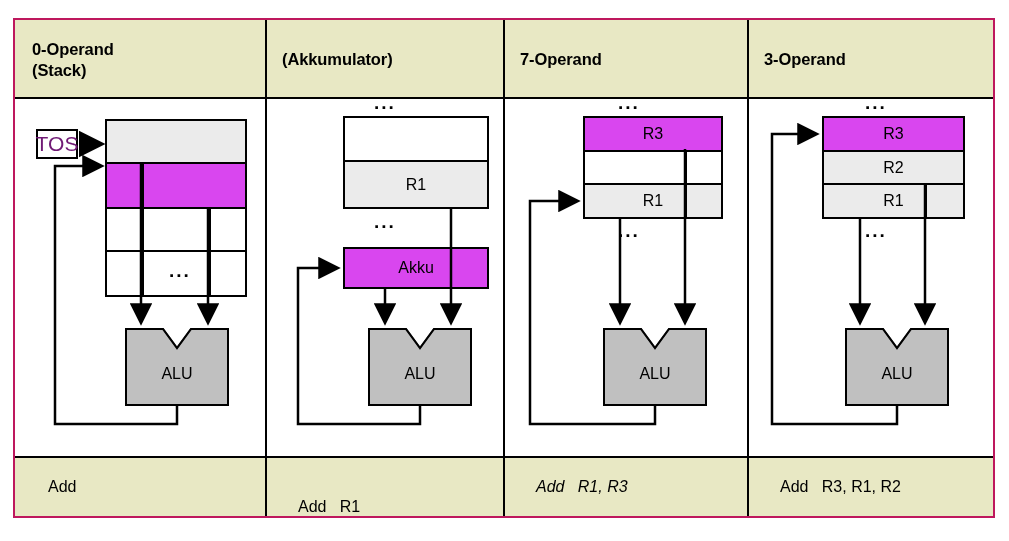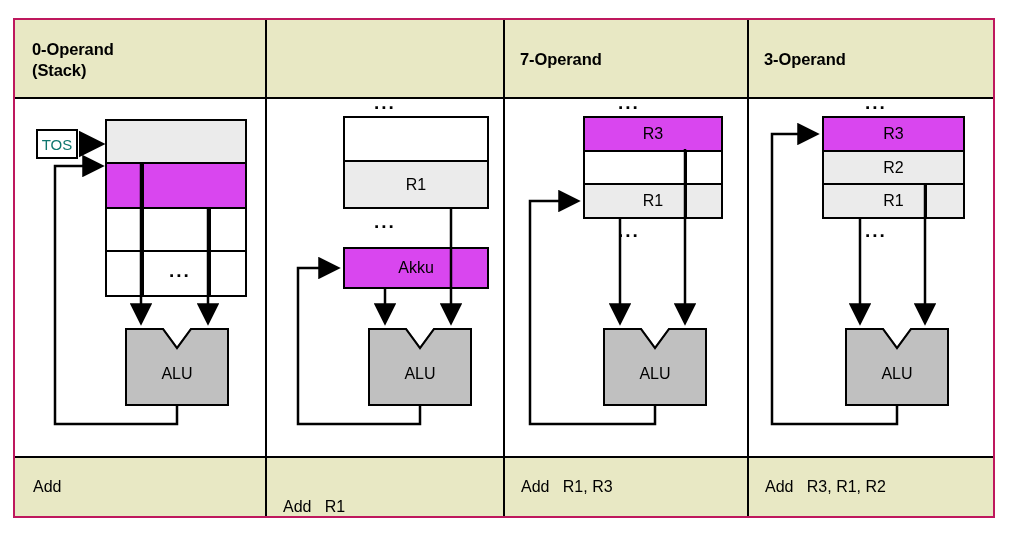--- a/index.html
+++ b/index.html
@@ -44,21 +44,21 @@
     display:flex;flex-direction:column;justify-content:center;
     box-sizing:border-box;padding-left:17px;
   }
   .hdr-cell span{
     font-size:16.5px;font-weight:bold;color:#000;line-height:1.22;
     letter-spacing:-0.1px;
   }
   .foot-cell{
     position:absolute;top:0;height:58px;
     display:flex;align-items:center;
-    box-sizing:border-box;padding-left:18px;
+    box-sizing:border-box;padding-left:33px;
   }
   .foot-cell span{font-size:16px;color:#000;white-space:pre;}
 
   
   .panel{position:absolute;top:79px;height:359px;overflow:hidden;}
   .box{
     position:absolute;box-sizing:border-box;
     border:2px solid #000;
     display:flex;align-items:center;justify-content:center;
     font-size:16px;color:#000;
@@ -72,37 +72,38 @@
     font-size:16px;color:#000;
   }
   .divline{position:absolute;border-left:2px solid #000;width:0;}
   .dots{
     position:absolute;font-size:19px;font-weight:bold;color:#000;
     letter-spacing:2px;line-height:1;
   }
   .tos{
     position:absolute;border:2px solid #000;background:#fff;
     box-sizing:border-box;display:flex;align-items:center;justify-content:center;
-    font-size:15px;color:#0f766e;
+    font-size:21px;color:#701a75;
   }
   svg.ov{position:absolute;left:0;top:0;overflow:visible;}
 </style>
 </head>
 <body>
 
 <div id="root">
 
   <div class="table">
 
     <div class="hdr-row">
       <div class="hdr-cell" style="left:0;width:250px;">
         <span>0-Operand</span>
         <span>(Stack)</span>
       </div>
       <div class="hdr-cell" style="left:250px;width:238px;">
+        <span>(Akkumulator)</span>
       </div>
       <div class="hdr-cell" style="left:488px;width:244px;">
         <span>7-Operand</span>
       </div>
       <div class="hdr-cell" style="left:732px;width:246px;">
         <span>3-Operand</span>
       </div>
       <div class="vsep" style="left:250px;"></div>
       <div class="vsep" style="left:488px;"></div>
       <div class="vsep" style="left:732px;"></div>
@@ -114,21 +115,21 @@
       <div class="vsep" style="left:732px;"></div>
     </div>
 
     <div class="foot-row">
       <div class="foot-cell" style="left:0;width:250px;">
         <span>Add</span>
       </div>
       <div class="foot-cell" style="left:250px;width:238px;align-items:flex-end;">
         <span>Add   R1</span>
       </div>
-      <div class="foot-cell" style="left:488px;width:244px;">
+      <div class="foot-cell" style="left:488px;width:244px;font-style:italic;">
         <span>Add   R1, R3</span>
       </div>
       <div class="foot-cell" style="left:732px;width:246px;">
         <span>Add   R3, R1, R2</span>
       </div>
       <div class="vsep" style="left:250px;"></div>
       <div class="vsep" style="left:488px;"></div>
       <div class="vsep" style="left:732px;"></div>
     </div>
   </div>

